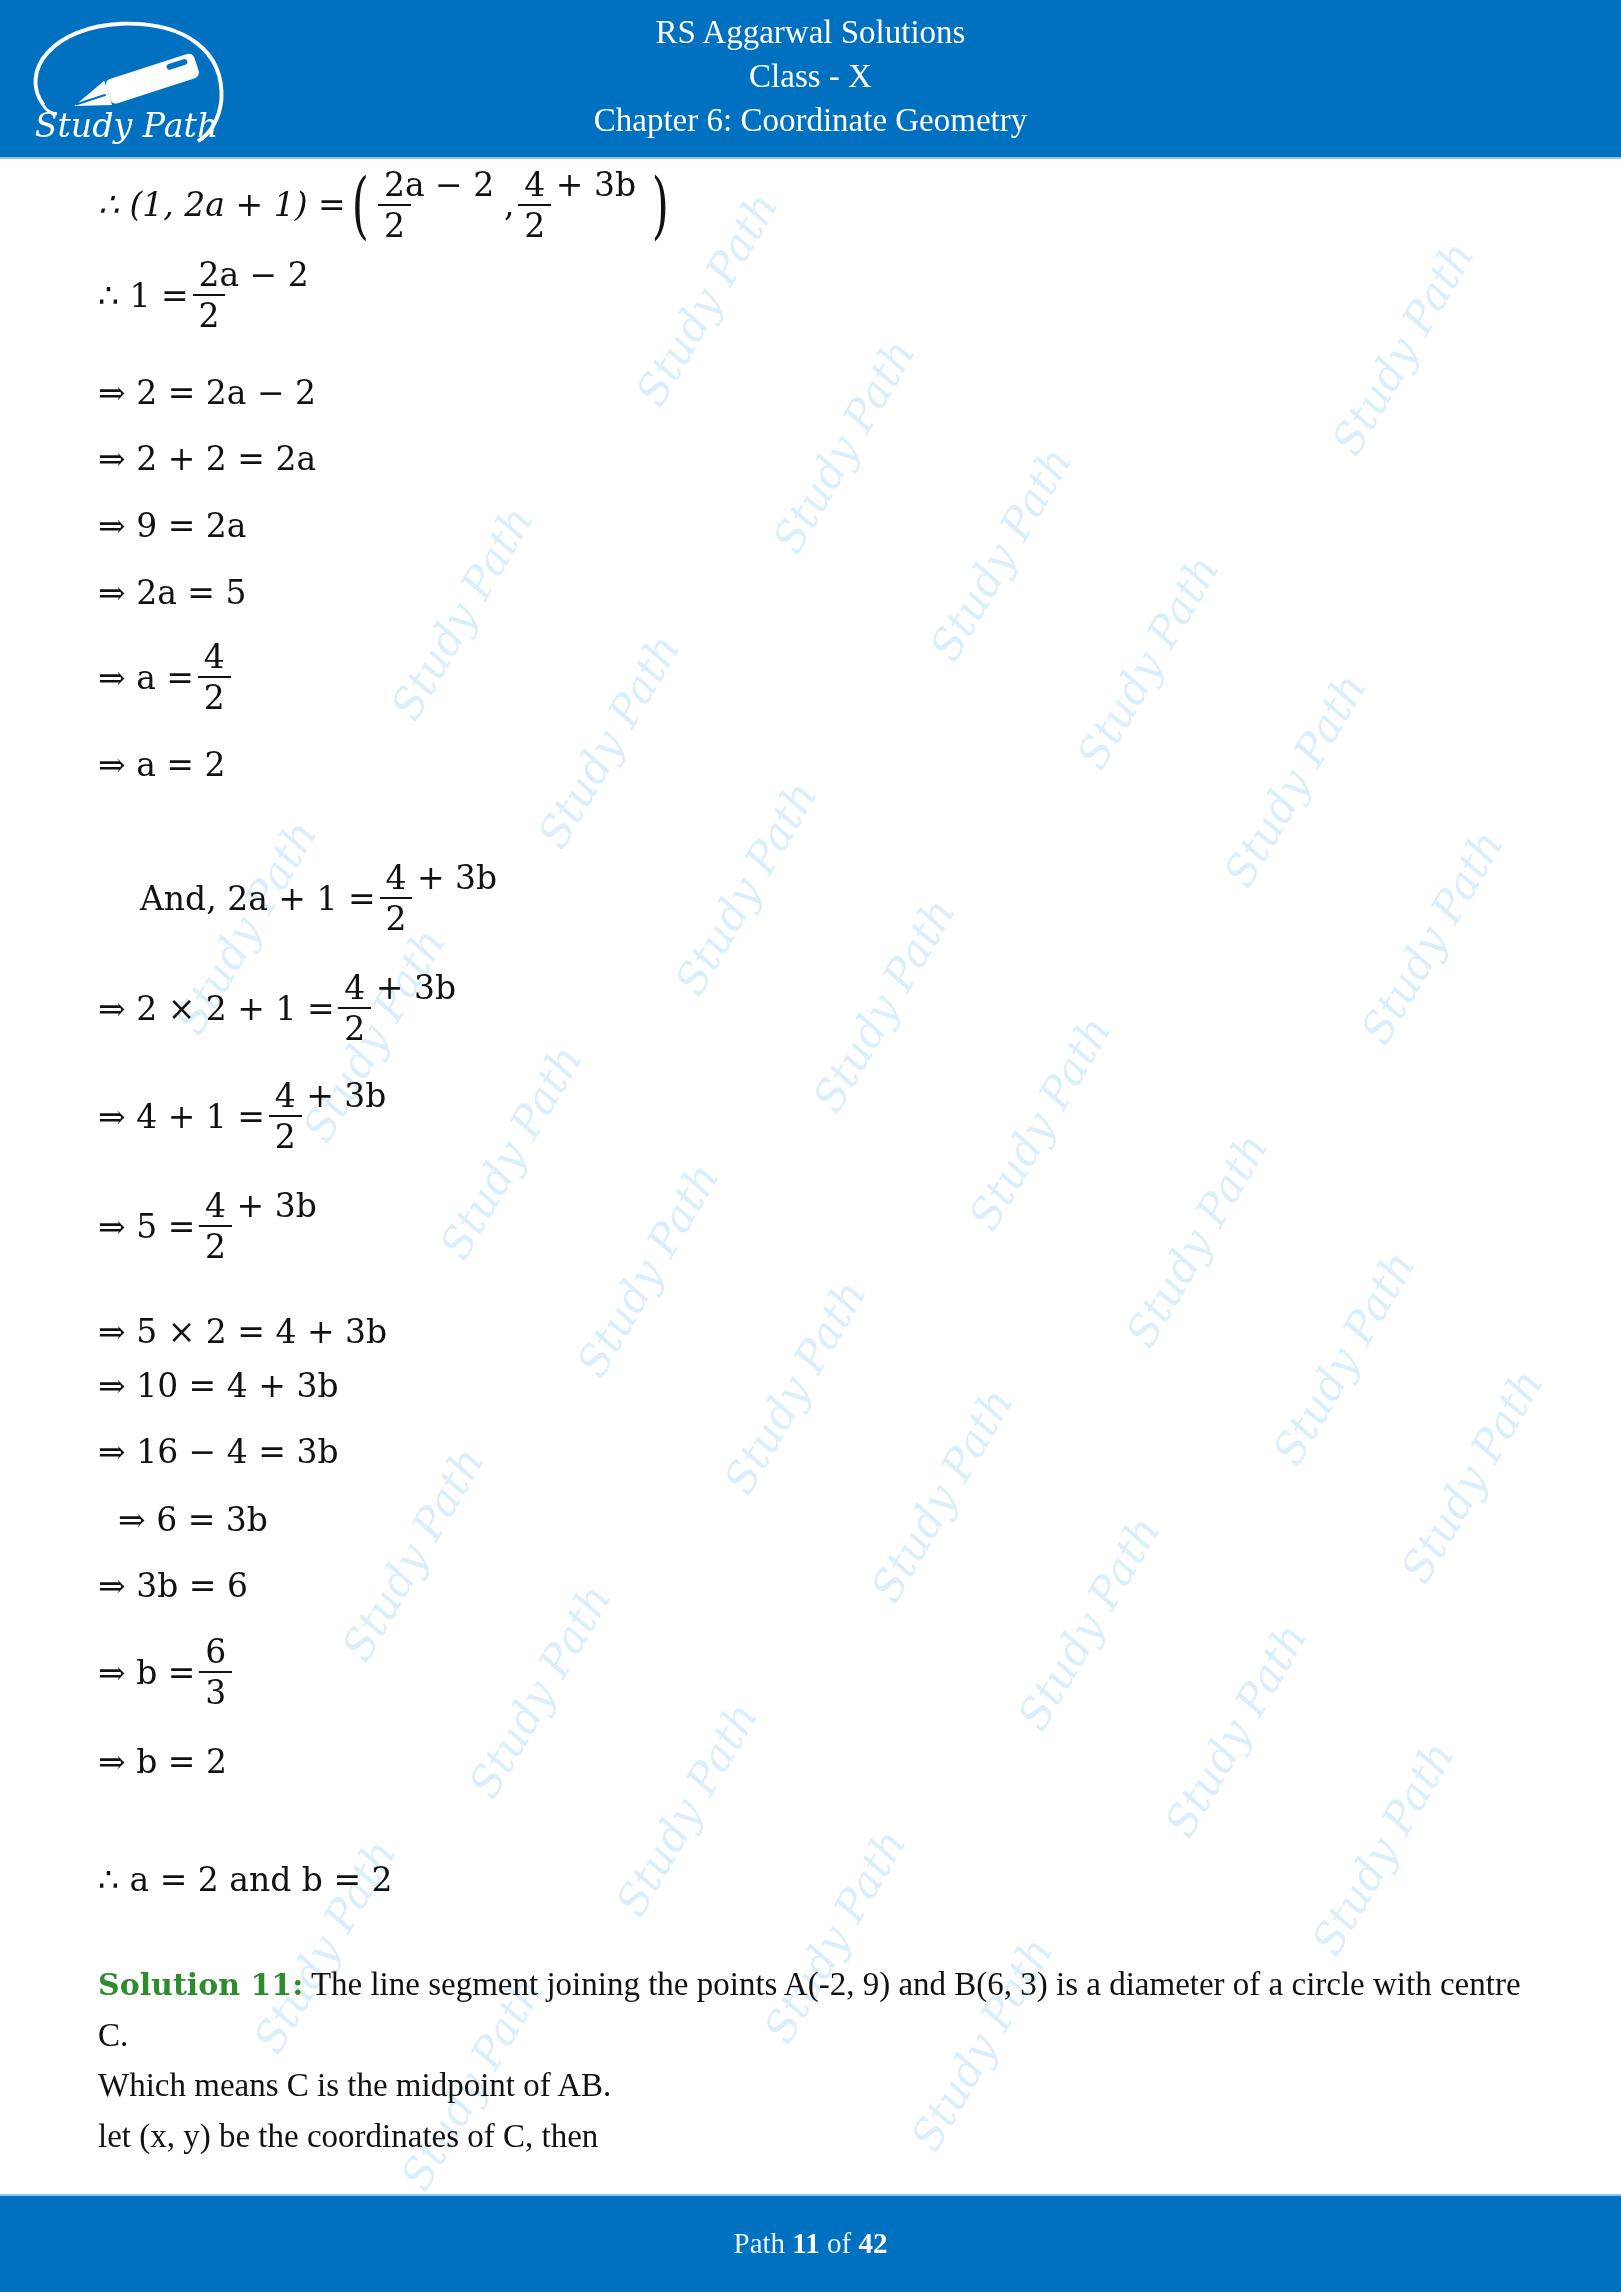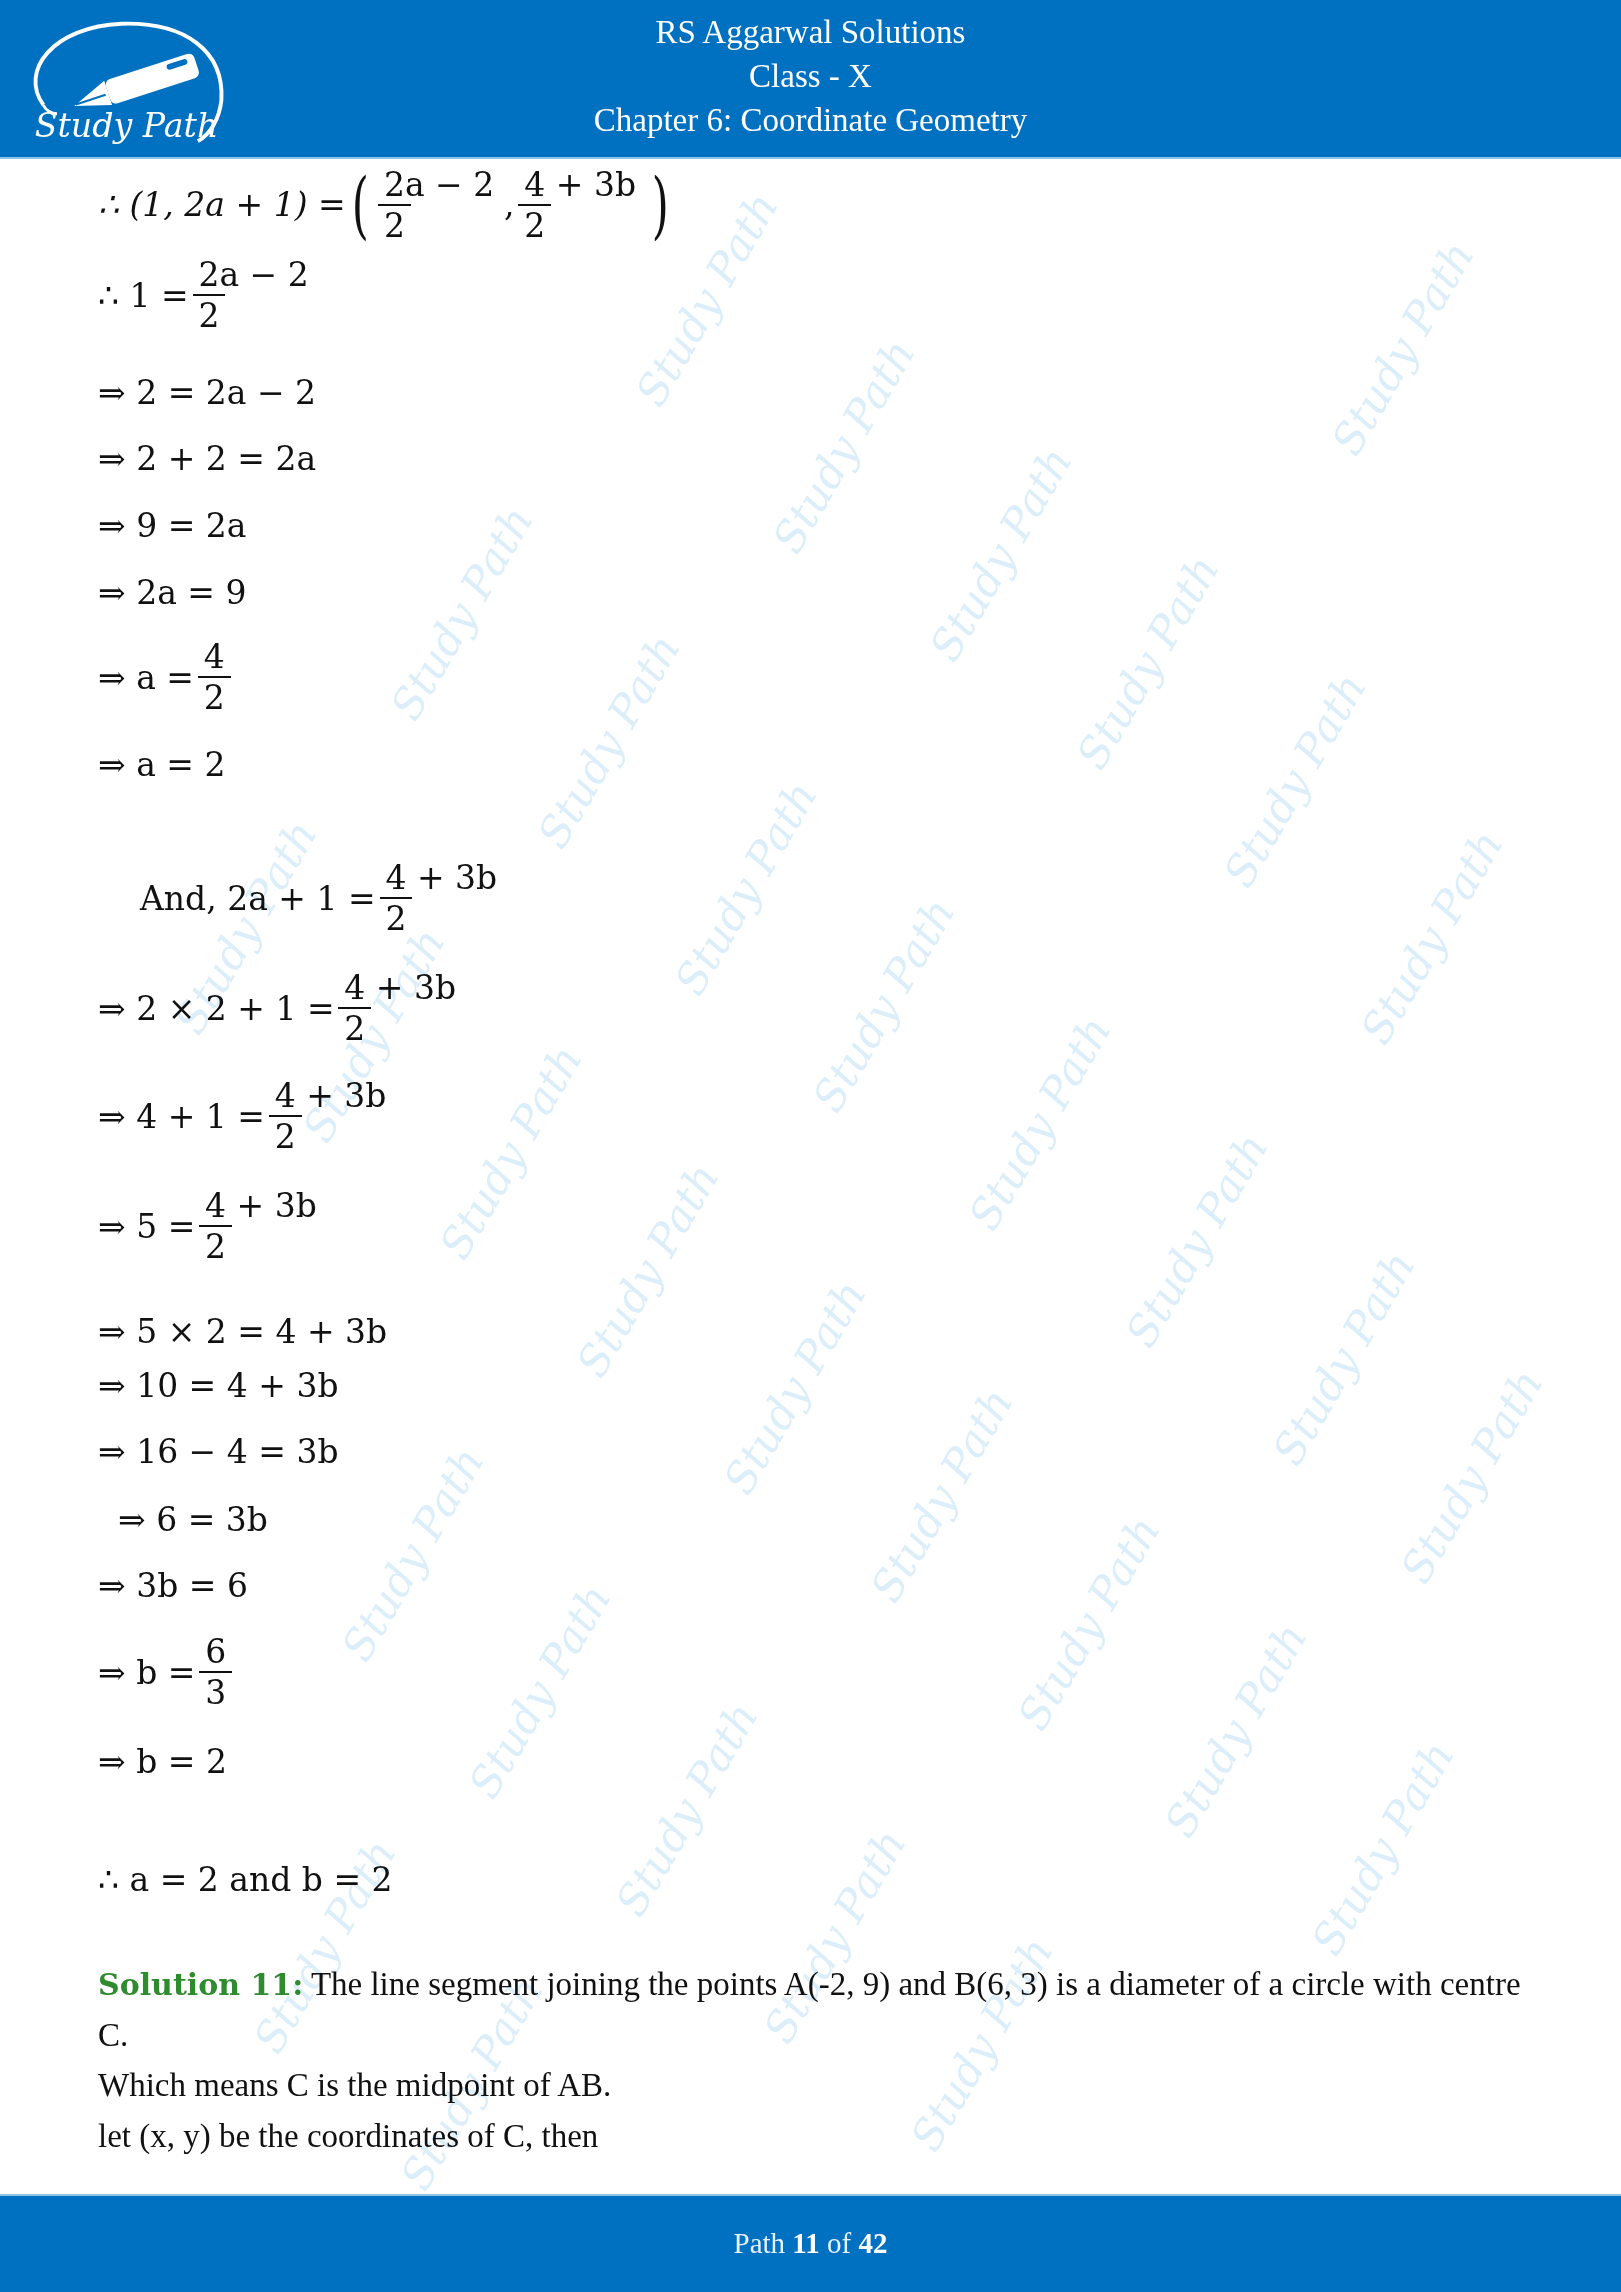--- a/index.html
+++ b/index.html
@@ -123,21 +123,21 @@
   <div class="line" style="top:98px;">
     <span>∴ 1 =</span>
     <span class="frac">
       <span class="num">2a − 2</span>
       <span class="den">2</span>
     </span>
   </div>
   <div class="line" style="top:216px;">⇒ 2 = 2a − 2</div>
   <div class="line" style="top:282px;">⇒ 2 + 2 = 2a</div>
   <div class="line" style="top:349px;">⇒ 9 = 2a</div>
-  <div class="line" style="top:416px;">⇒ 2a = 9</div>
+  <div class="line" style="top:416px;">⇒ 2a = 5</div>
   <div class="line" style="top:480px;">
     <span>⇒ a =</span>
     <span class="frac">
       <span class="num">4</span>
       <span class="den">2</span>
     </span>
   </div>
   <div class="line" style="top:588px;">⇒ a = 2</div>
 
   <div class="line" style="top:701px;margin-left:42px;">

